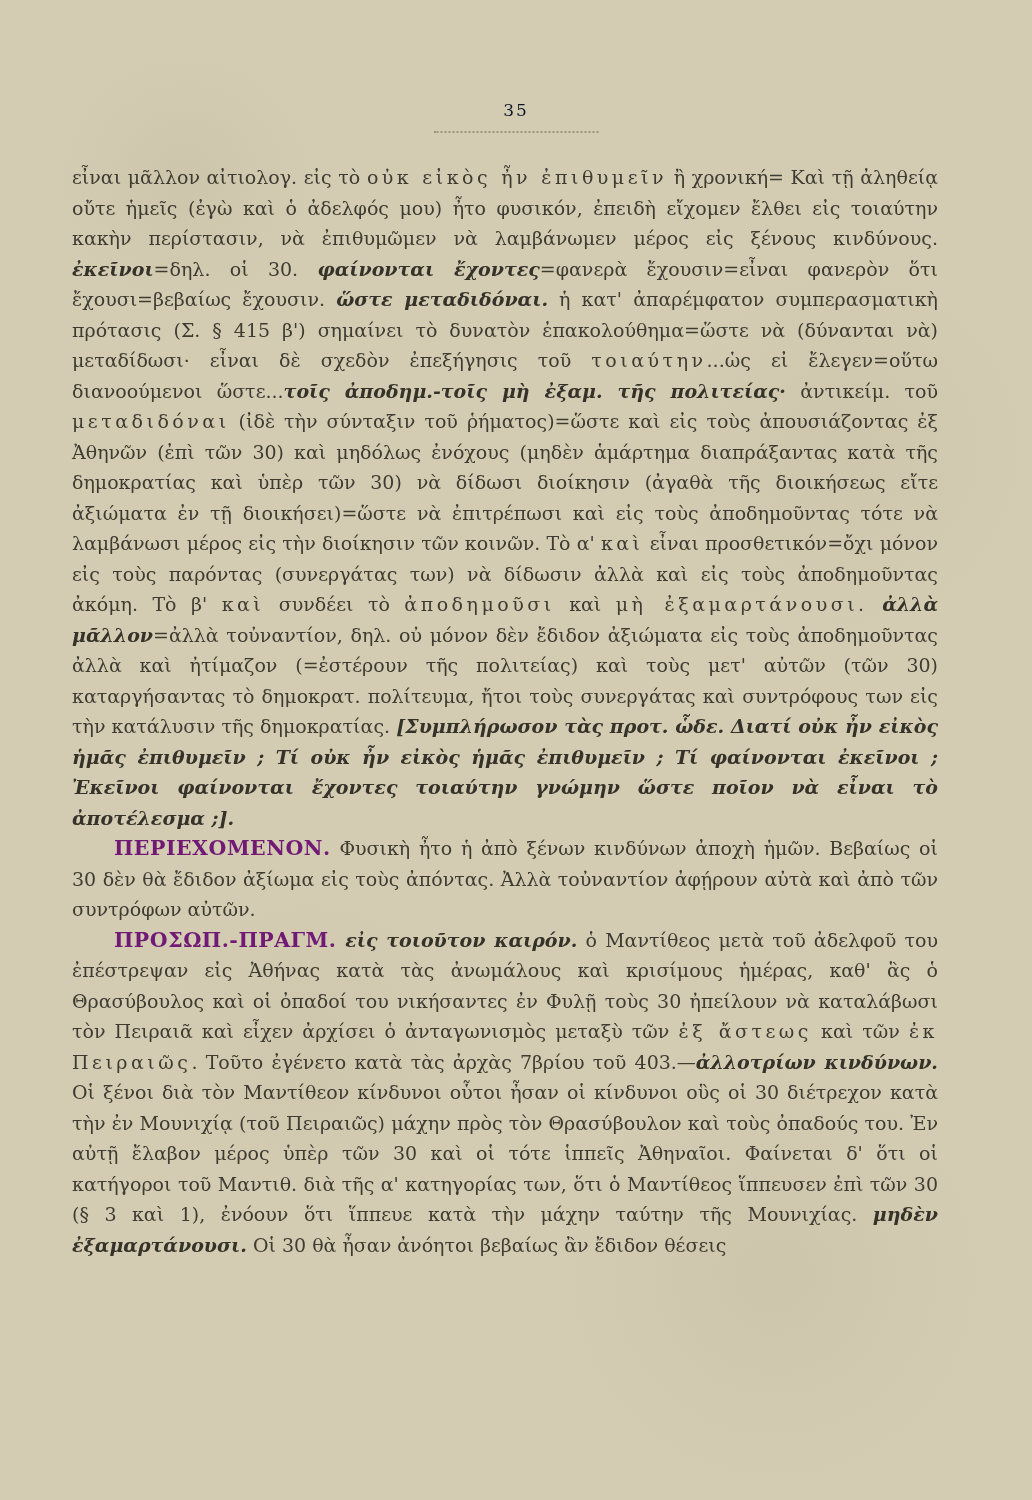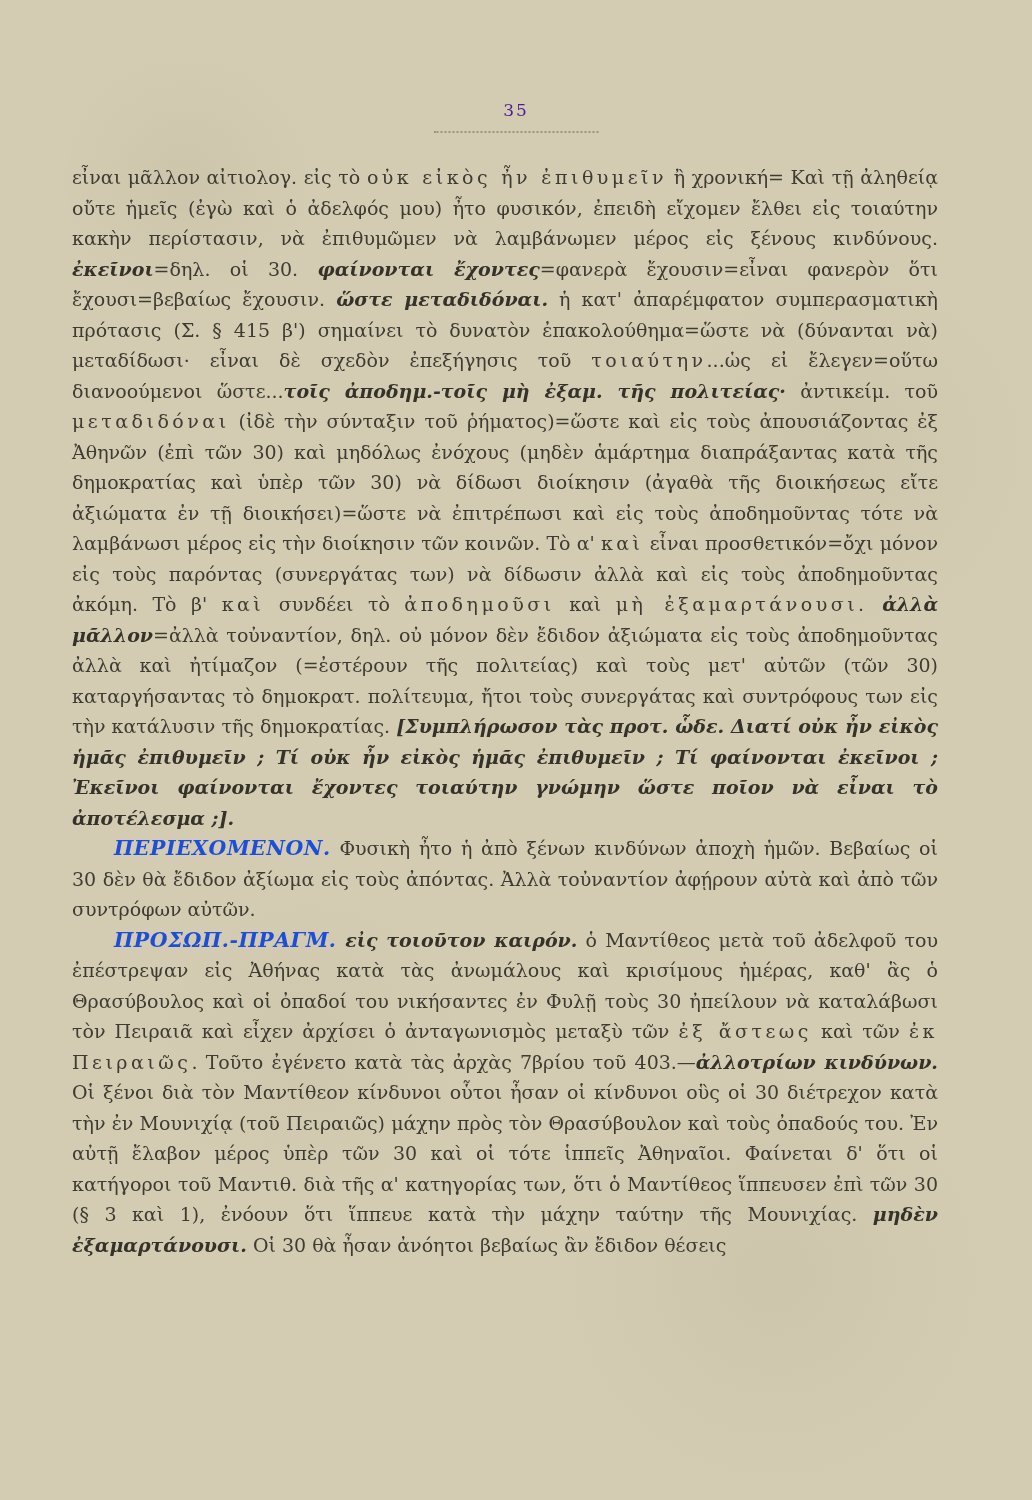--- a/index.html
+++ b/index.html
@@ -37,21 +37,21 @@
       radial-gradient(circle 300px at 75% 85%, rgba(120,108,82,0.07), transparent 70%);
   }
   .page-number {
     position: absolute;
     top: 100px;
     left: 0;
     width: 100%;
     text-align: center;
     font-size: 17px;
     letter-spacing: 2px;
-    color: #4c1d95;
+    color: #0f172a;
   }
   .page-number-rule {
     position: absolute;
     top: 131px;
     left: 50%;
     transform: translateX(-50%);
     width: 165px;
     height: 0;
     border-bottom: 2px dotted rgba(95,89,72,0.50);
   }
@@ -71,22 +71,21 @@
     padding: 0;
   }
   .text-body p.indent {
     text-indent: 42px;
   }
   .seg-n { }
   .seg-h {
     font-weight: bold;
     font-size: 20.5px;
     letter-spacing: 0.5px;
-    color: #1d4ed8;
-    font-style: italic;
+    color: #701a75;
   }
   .seg-bi {
     font-weight: bold;
     font-style: italic;
     color: #35322a;
   }
   .seg-sp {
     letter-spacing: 3.5px;
   }
 </style>

